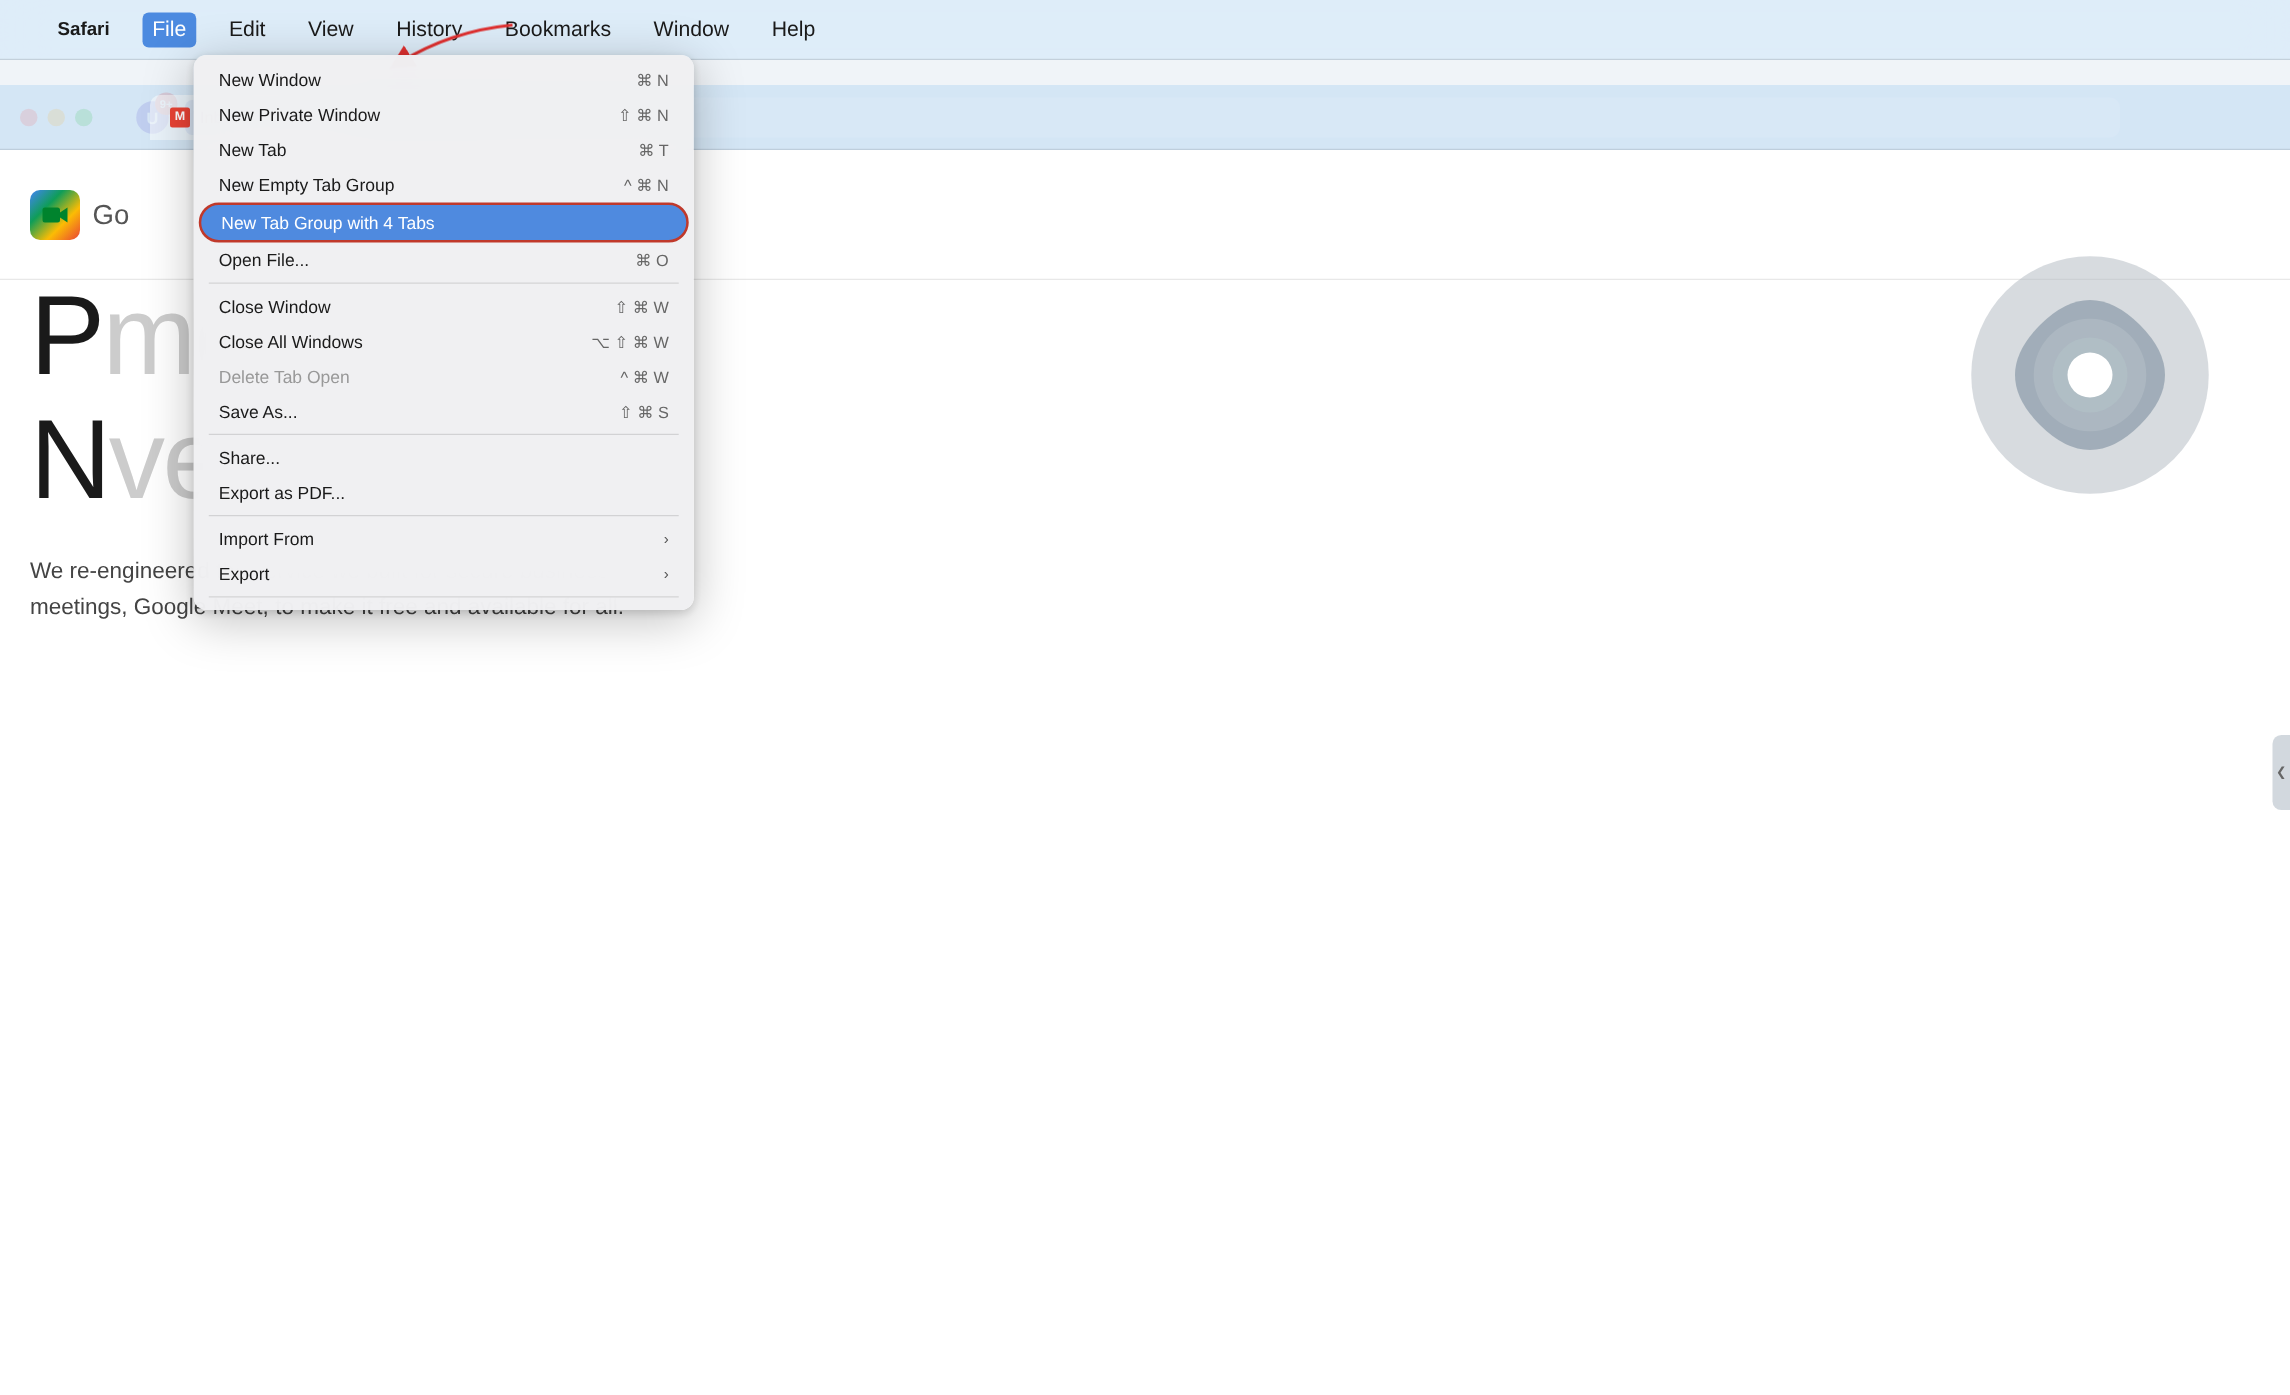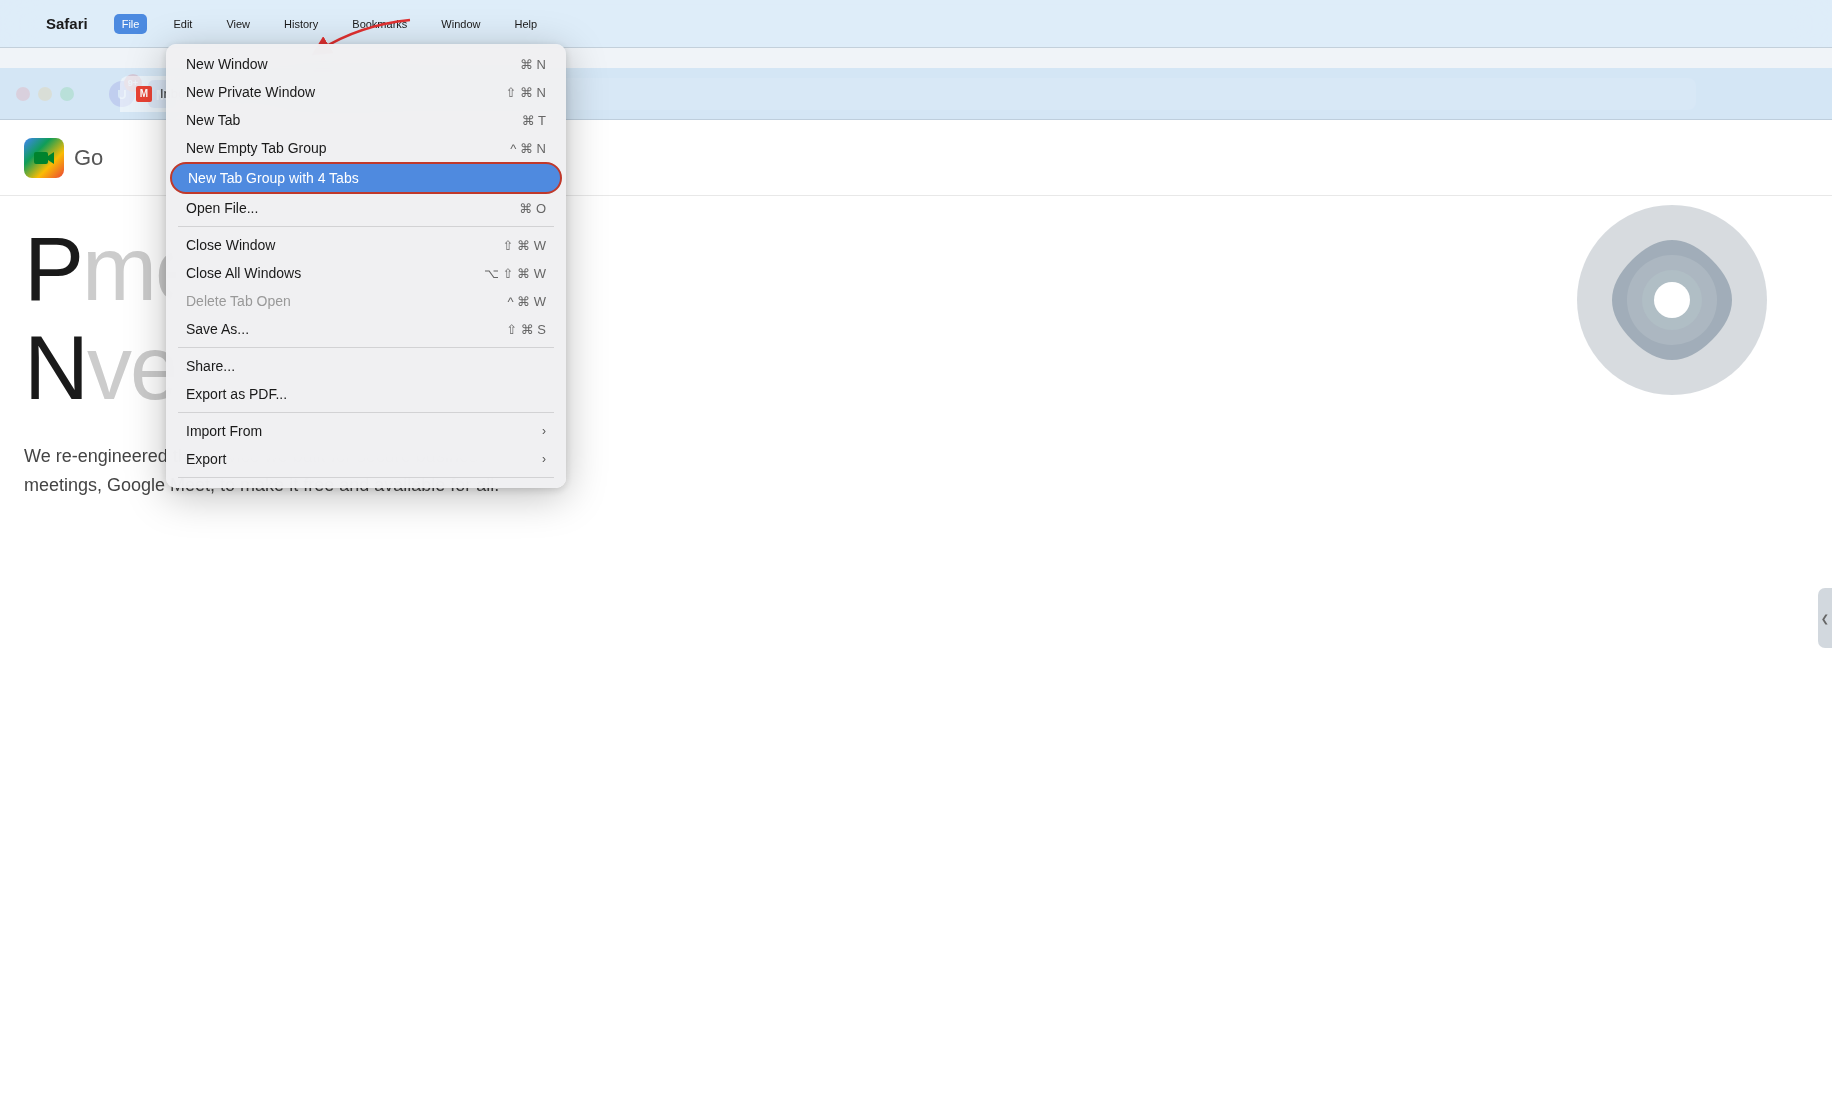--- a/index.html
+++ b/index.html
@@ -20,21 +20,21 @@
       background: rgba(220, 235, 248, 0.92);
       backdrop-filter: blur(20px);
       display: flex;
       align-items: center;
       padding: 0 16px;
       gap: 18px;
       z-index: 10;
       border-bottom: 1px solid rgba(0,0,0,0.12);
     }
     .menubar-item {
-      font-size: 11px;
+      font-size: 17px;
       color: #1a1a1a;
       cursor: default;
       padding: 4px 8px;
       border-radius: 5px;
       white-space: nowrap;
       user-select: none;
     }
     .menubar-item.active {
       background: rgba(50, 120, 220, 0.85);
       color: white;
@@ -143,21 +143,21 @@
     .page-content {
       position: absolute;
       top: 120px;
       left: 0; right: 0; bottom: 0;
       background: white;
       overflow: hidden;
     }
     .page-header-bg {
       position: absolute;
       top: 0; left: 0; right: 0;
-      height: 76px;
+      height: 104px;
       background: white;
       display: flex;
       align-items: center;
       padding: 0 24px;
       gap: 12px;
       border-bottom: 1px solid #e8e8e8;
     }
     .google-meet-logo {
       display: flex;
       align-items: center;
@@ -197,21 +197,20 @@
       position: absolute;
       top: 44px;
       left: 155px;
       width: 400px;
       background: rgba(240, 240, 242, 0.97);
       border-radius: 10px;
       box-shadow: 0 8px 40px rgba(0,0,0,0.25), 0 2px 8px rgba(0,0,0,0.15);
       padding: 6px 0;
       z-index: 200;
       backdrop-filter: blur(20px);
-      margin-left: 11px;
     }
     .menu-item {
       display: flex;
       align-items: center;
       justify-content: space-between;
       padding: 6px 16px;
       font-size: 14px;
       color: #1a1a1a;
       cursor: pointer;
       min-height: 28px;

